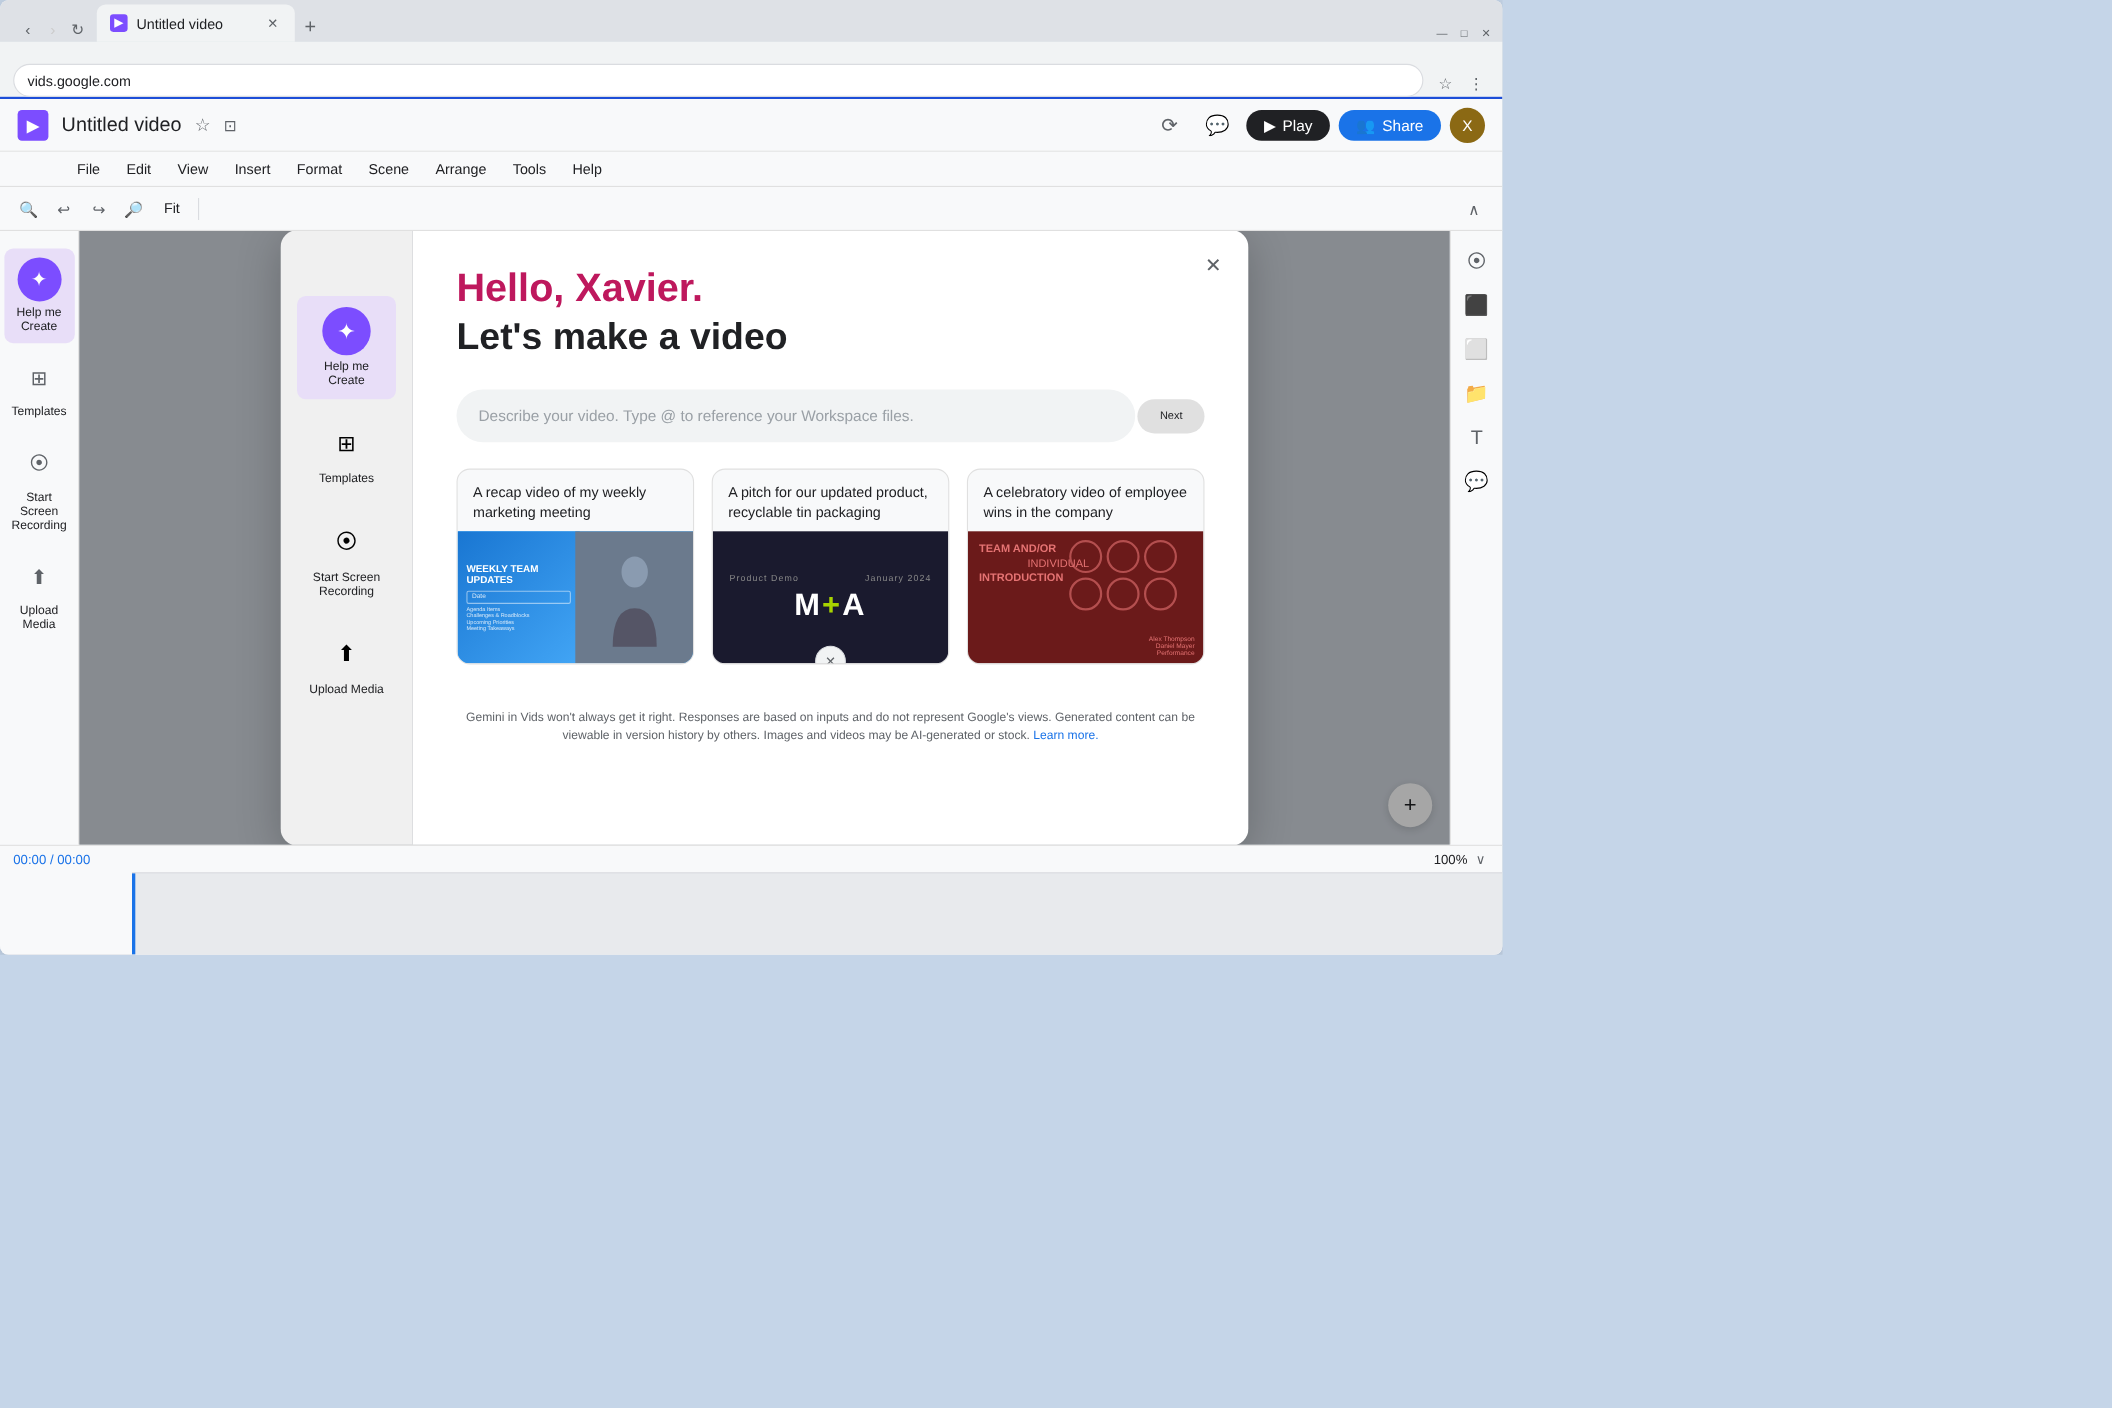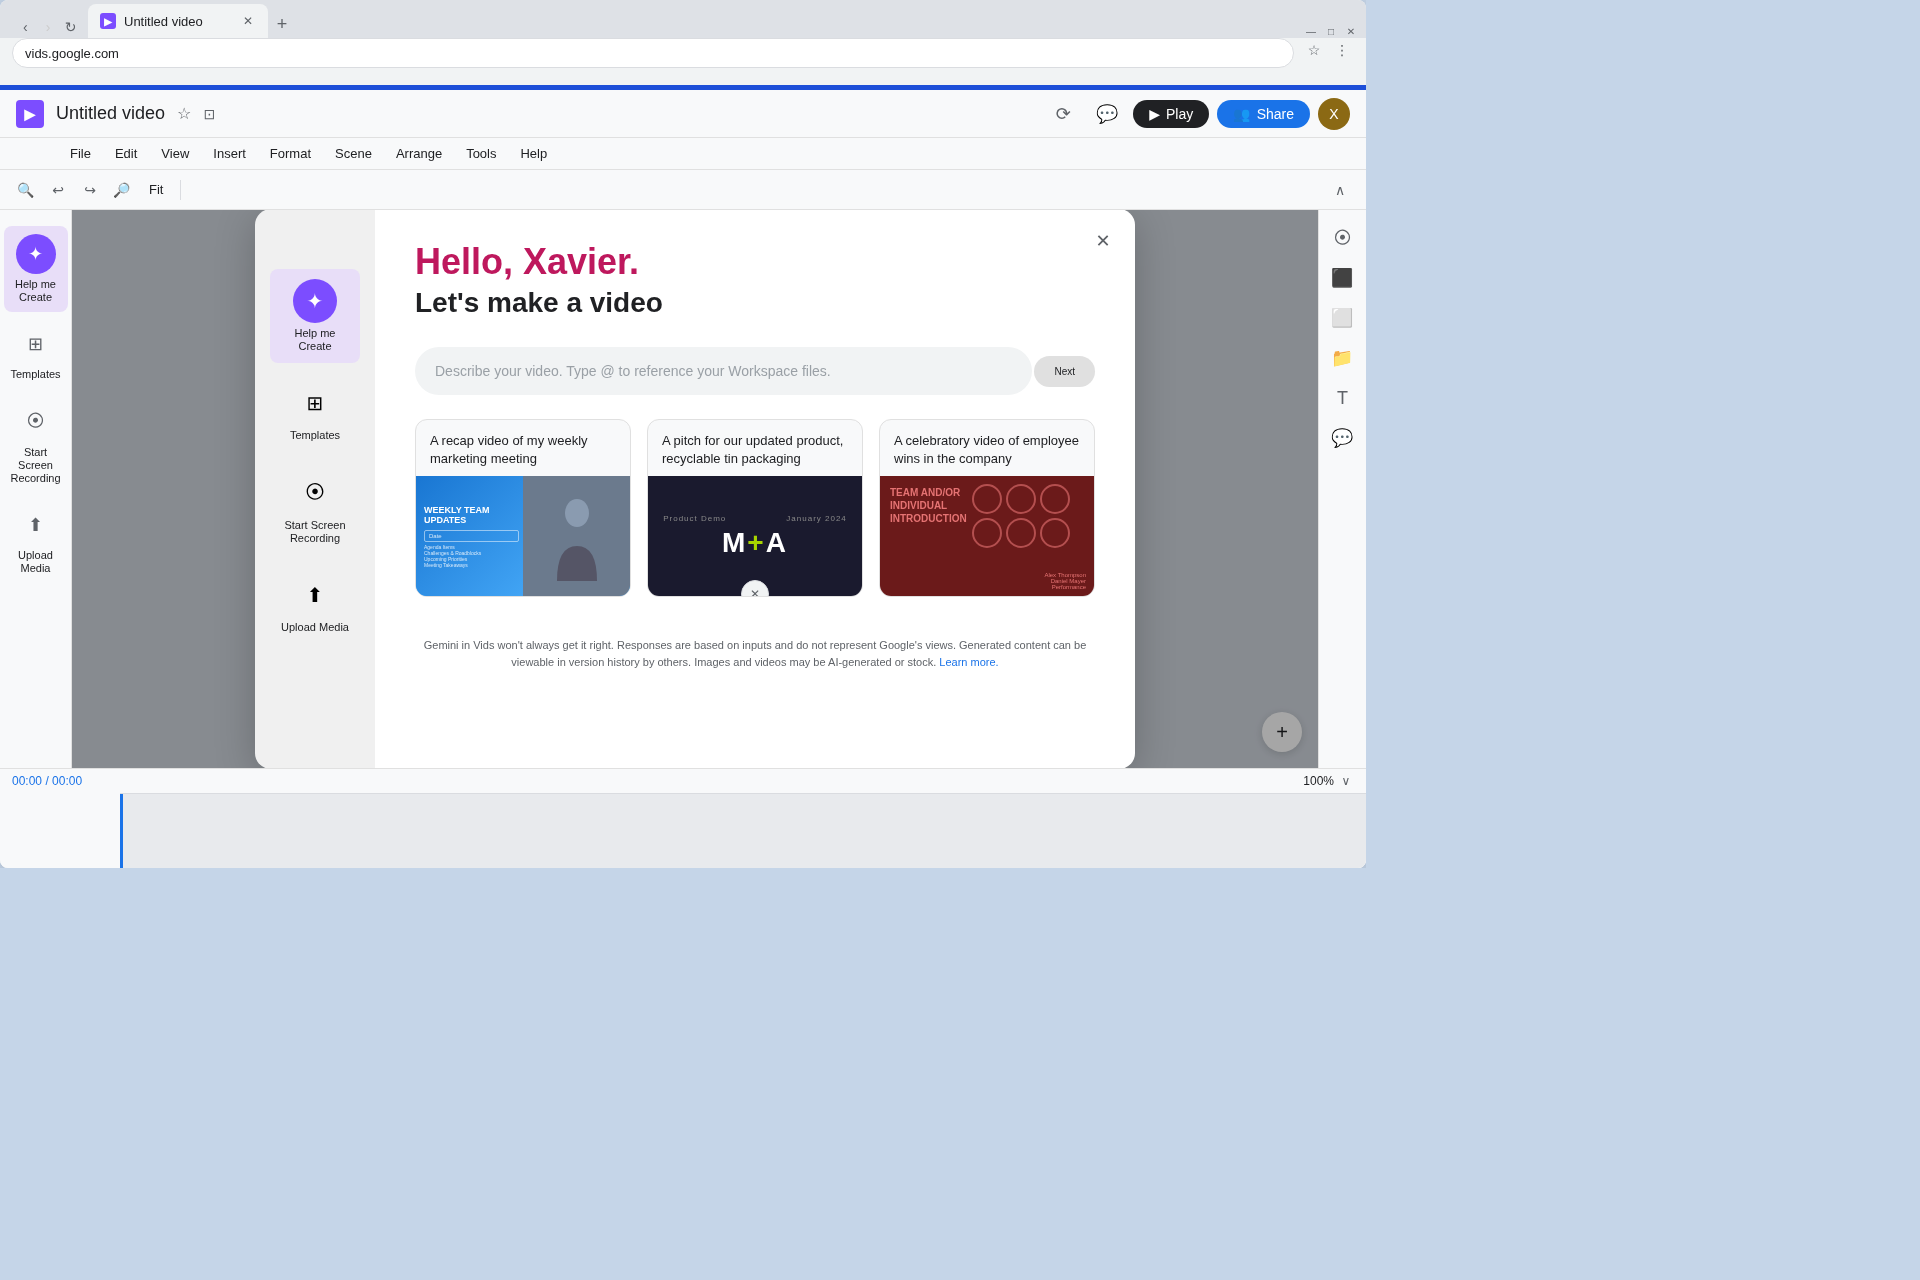--- a/index.html
+++ b/index.html
@@ -87,24 +87,24 @@
       justify-content: center;
       color: #5f6368;
       font-size: 18px;
       cursor: pointer;
     }
 
     .browser-controls {
       background: #f1f3f4;
       height: 52px;
       display: flex;
-      align-items: flex-start;
+      align-items: flex-end;
       padding: 0 12px;
       gap: 8px;
-      border-bottom: 5px solid #1d4ed8;
+      border-bottom: 2px solid #1d4ed8;
     }
 
     .address-bar {
       flex: 1;
       height: 30px;
       background: #fff;
       border-radius: 15px;
       display: flex;
       align-items: center;
       padding: 0 12px;
@@ -525,21 +525,21 @@
     }
 
     .modal-greeting {
       font-size: 36px;
       font-weight: 700;
       color: #be185d;
       margin-bottom: 4px;
     }
 
     .modal-subtitle {
-      font-size: 28px;
+      font-size: 34px;
       font-weight: 600;
       color: #202124;
       margin-bottom: 28px;
     }
 
     .modal-input-row {
       display: flex;
       align-items: center;
       gap: 2px;
       margin-bottom: 24px;
@@ -855,21 +855,21 @@
                     </div>
                   </div>
                   <div class="card2-spinner">✕</div>
                 </div>
 
                 <div class="suggestion-card">
                   <div class="suggestion-card-title">A celebratory video of employee wins in the company</div>
                   <div class="card-img-3">
                     <div style="z-index:2;flex:0 0 auto;">
                       <div style="font-size:10px;font-weight:800;color:#e57373;line-height:1.3;">TEAM AND/OR</div>
-                      <div style="font-size:10px;font-weight:700;color:#e57373;line-height:1.3;">INDIVIDUAL</div>
+                      <div style="font-size:10px;font-weight:400;color:#e57373;line-height:1.3;margin-left:44px;">INDIVIDUAL</div>
                       <div style="font-size:10px;font-weight:800;color:#e57373;line-height:1.3;">INTRODUCTION</div>
                     </div>
 
                     <div style="position:absolute;right:4px;top:8px;width:55%;height:80%;display:flex;flex-wrap:wrap;gap:4px;align-content:flex-start;">
                       <div style="width:30px;height:30px;border:2px solid #e57373;border-radius:50%;opacity:0.6;"></div>
                       <div style="width:30px;height:30px;border:2px solid #e57373;border-radius:50%;opacity:0.6;"></div>
                       <div style="width:30px;height:30px;border:2px solid #e57373;border-radius:50%;opacity:0.6;"></div>
                       <div style="width:30px;height:30px;border:2px solid #e57373;border-radius:50%;opacity:0.6;"></div>
                       <div style="width:30px;height:30px;border:2px solid #e57373;border-radius:50%;opacity:0.6;"></div>
                       <div style="width:30px;height:30px;border:2px solid #e57373;border-radius:50%;opacity:0.6;"></div>

